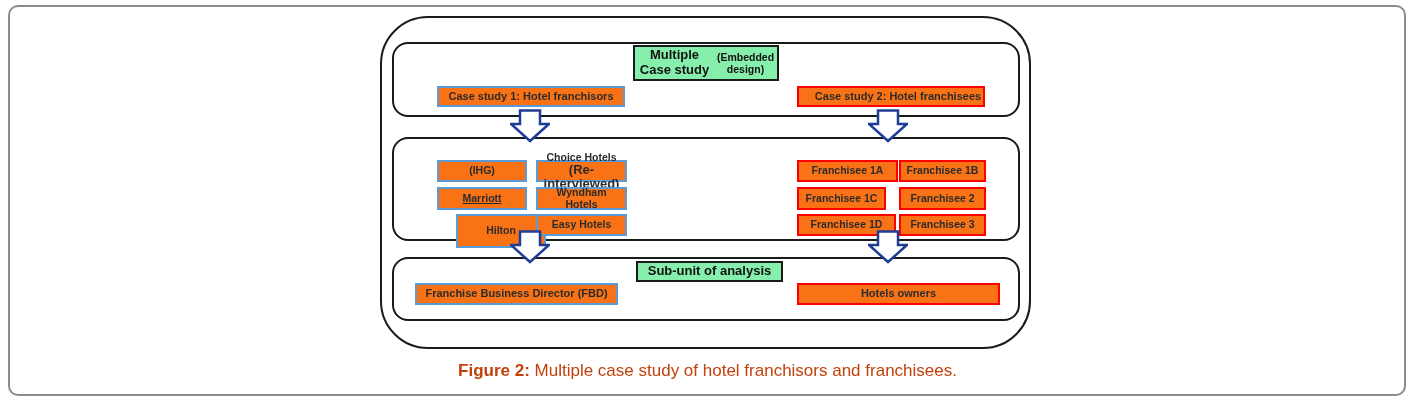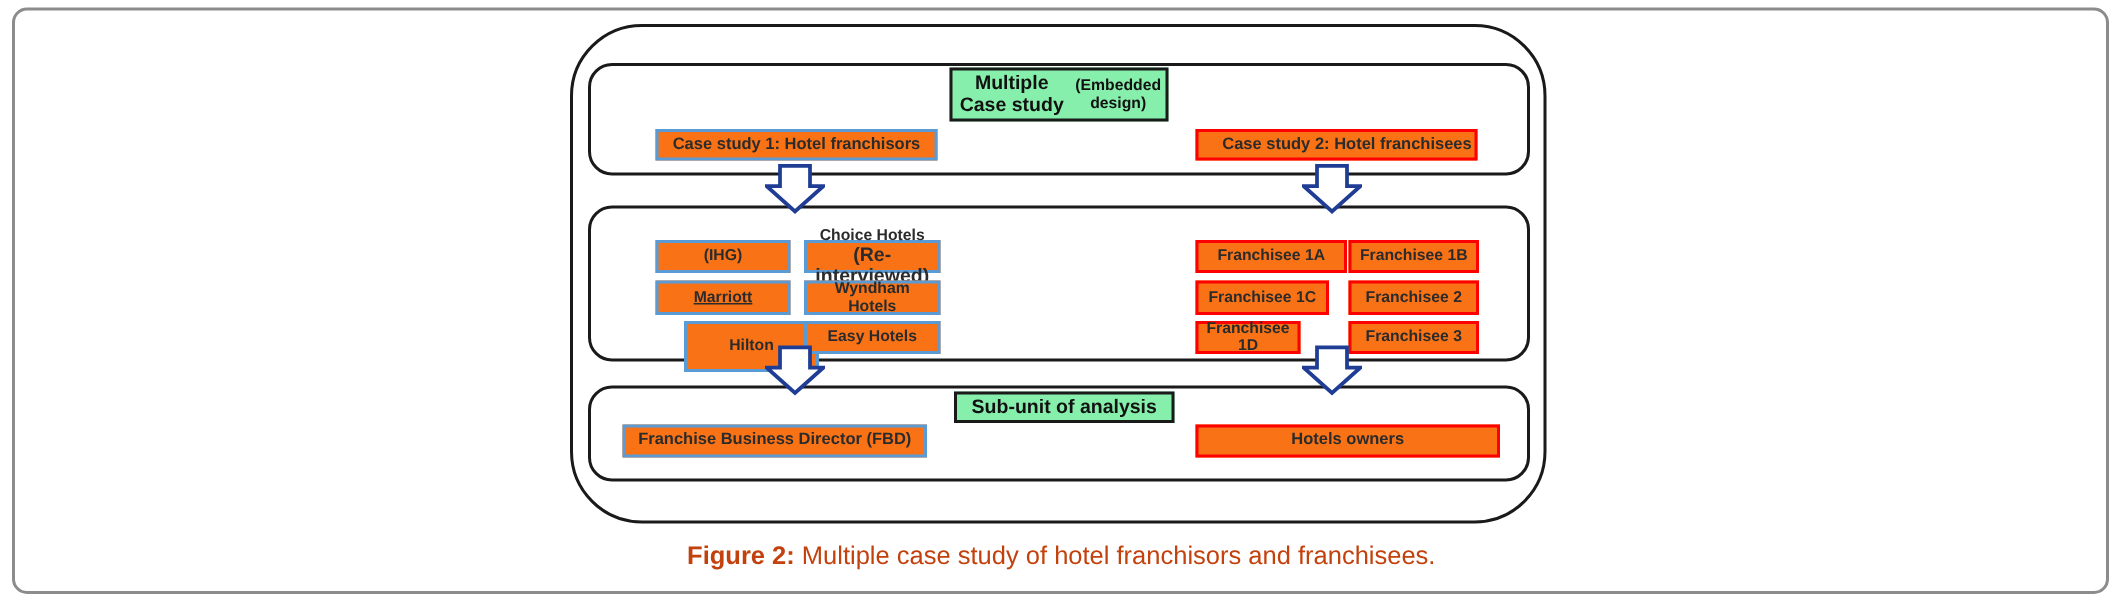--- a/index.html
+++ b/index.html
@@ -143,21 +143,21 @@
   </div>
   <div class="box red grid" style="left:899px; top:160px; width:87px; height:22px;">
     <span>Franchisee 1B</span>
   </div>
   <div class="box red grid" style="left:797px; top:187px; width:89px; height:23px;">
     <span>Franchisee 1C</span>
   </div>
   <div class="box red grid" style="left:899px; top:187px; width:87px; height:23px;">
     <span>Franchisee 2</span>
   </div>
-  <div class="box red grid" style="left:797px; top:214px; width:70px; height:22px;">
+  <div class="box red grid" style="left:797px; top:214px; width:99px; height:22px;">
     <span>Franchisee 1D</span>
   </div>
   <div class="box red grid" style="left:899px; top:214px; width:87px; height:22px;">
     <span>Franchisee 3</span>
   </div>
 
   <div class="section sec3"></div>
   <div class="titlebox tb3">
     <span>Sub-unit of analysis</span>
   </div>

